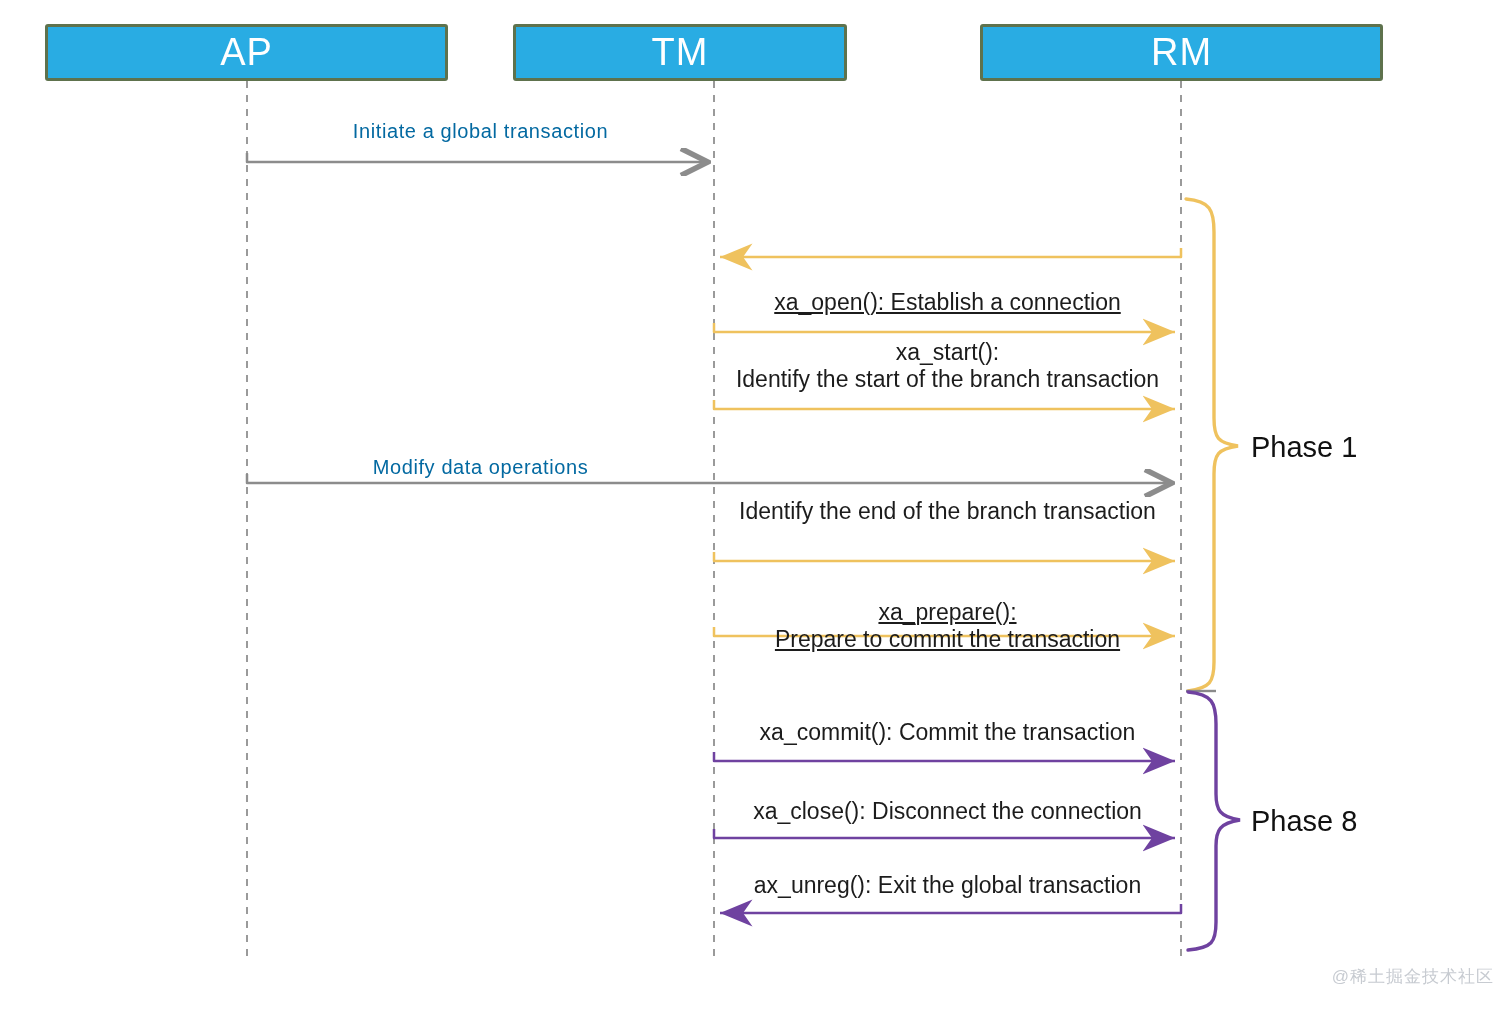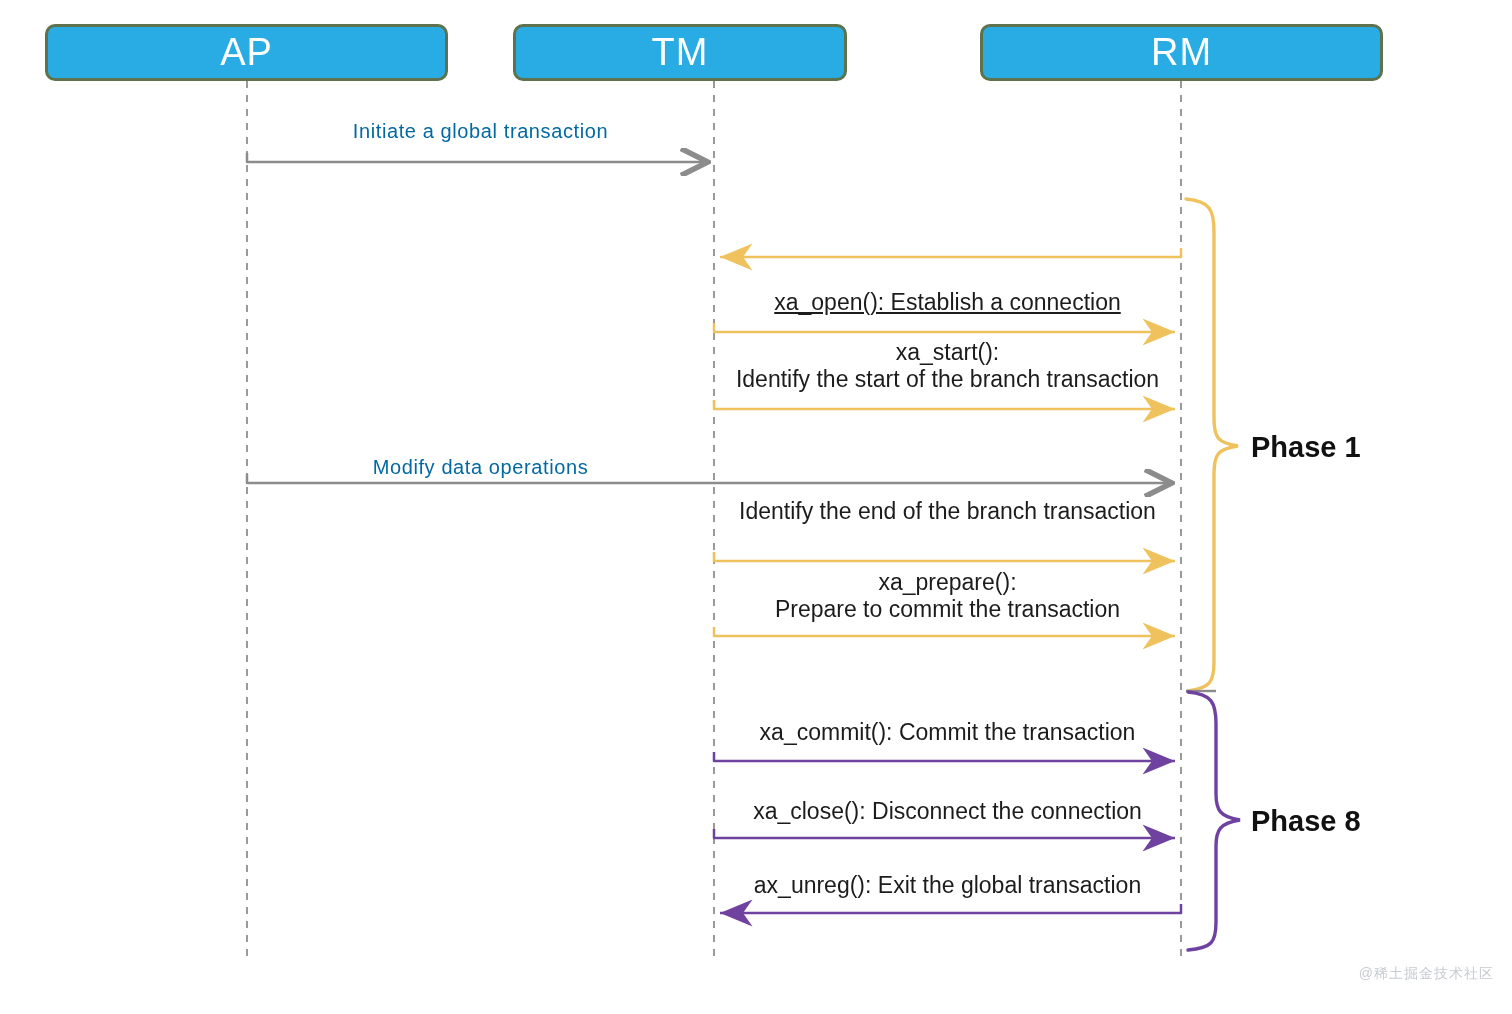--- a/index.html
+++ b/index.html
@@ -5,21 +5,21 @@
   :root{
     --actor-fill:#29ACE3; --actor-border:#5E724D;
     --gray-arrow:#8C8C8C; --yellow-arrow:#EFC25E; --purple-arrow:#6F42A0;
   }
   html,body{margin:0;padding:0;background:#fff;}
   body{font-family:"Liberation Sans", sans-serif;}
   .canvas{position:relative;width:1512px;height:1014px;background:#ffffff;overflow:hidden;}
   .overlay{position:absolute;left:0;top:0;width:1512px;height:1014px;}
 
   .actor{position:absolute;top:24px;height:57px;box-sizing:border-box;
-    background:var(--actor-fill);border:3px solid var(--actor-border);border-radius:10px;
+    background:var(--actor-fill);border:3px solid var(--actor-border);border-radius:3px;
     display:flex;align-items:center;justify-content:center;
     color:#ffffff;font-size:38px;font-weight:400;letter-spacing:1px;}
   #actor-ap{left:45px;width:403px;}
   #actor-tm{left:513px;width:334px;}
   #actor-rm{left:980px;width:403px;}
 
   .lifeline{stroke:#9a9a9a;stroke-width:2;stroke-dasharray:7 7;fill:none;}
 
   .arrow{fill:none;stroke-width:2.5;stroke-linejoin:round;}
   .arrow-gray{stroke:var(--gray-arrow);}
@@ -39,30 +39,30 @@
   .between-ap-tm{left:247px;width:467px;}
   .between-tm-rm{left:714px;width:467px;}
   .msg-gray{color:#0369a1;font-size:20px;letter-spacing:0.6px;}
 
   #label-initiate{top:118px;}
   #label-ax-reg{top:214px;}
   #label-xa-open{top:289px;text-decoration:underline;}
   #label-xa-start{top:339px;}
   #label-modify{top:454px;}
   #label-xa-end{top:498px;}
-  #label-xa-prepare{top:569px;}
+  #label-xa-prepare{top:599px;text-decoration:underline;}
   #label-xa-commit{top:719px;}
   #label-xa-close{top:798px;}
   #label-ax-unreg{top:872px;}
 
-  .phase-label{position:absolute;left:1251px;font-size:29px;font-weight:bold;color:#111;}
+  .phase-label{position:absolute;left:1251px;font-size:29px;font-weight:normal;color:#111;}
   #phase1-label{top:431px;}
   #phase2-label{top:805px;}
 
-  .watermark{position:absolute;right:18px;top:965px;font-size:14px;color:#c7cbd1;letter-spacing:1px;}
+  .watermark{position:absolute;right:18px;top:965px;font-size:17px;color:#c7cbd1;letter-spacing:1px;}
 </style>
 </head>
 <body>
 
 <div class="canvas">
 
   <div class="actor" id="actor-ap">
     <span>AP</span>
   </div>
   <div class="actor" id="actor-tm">

